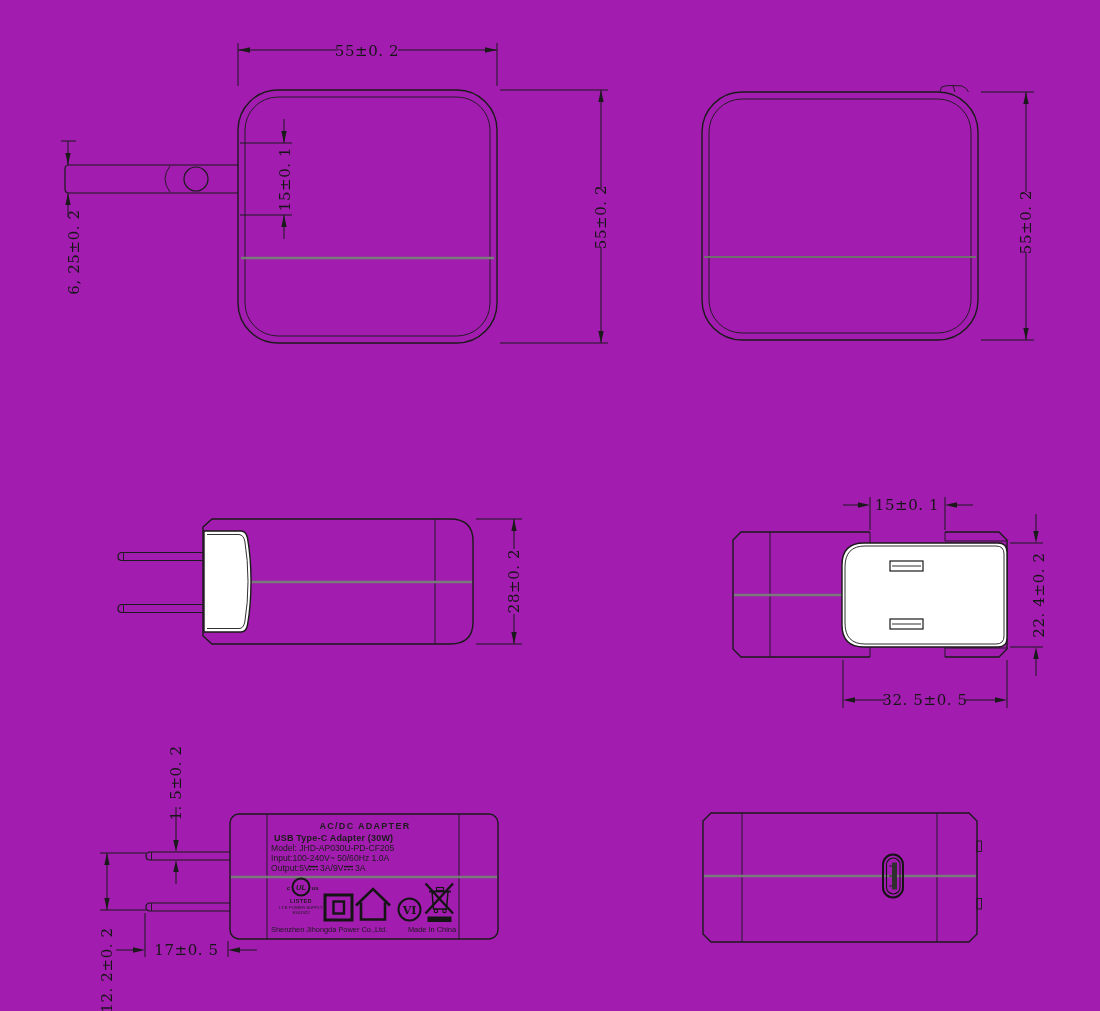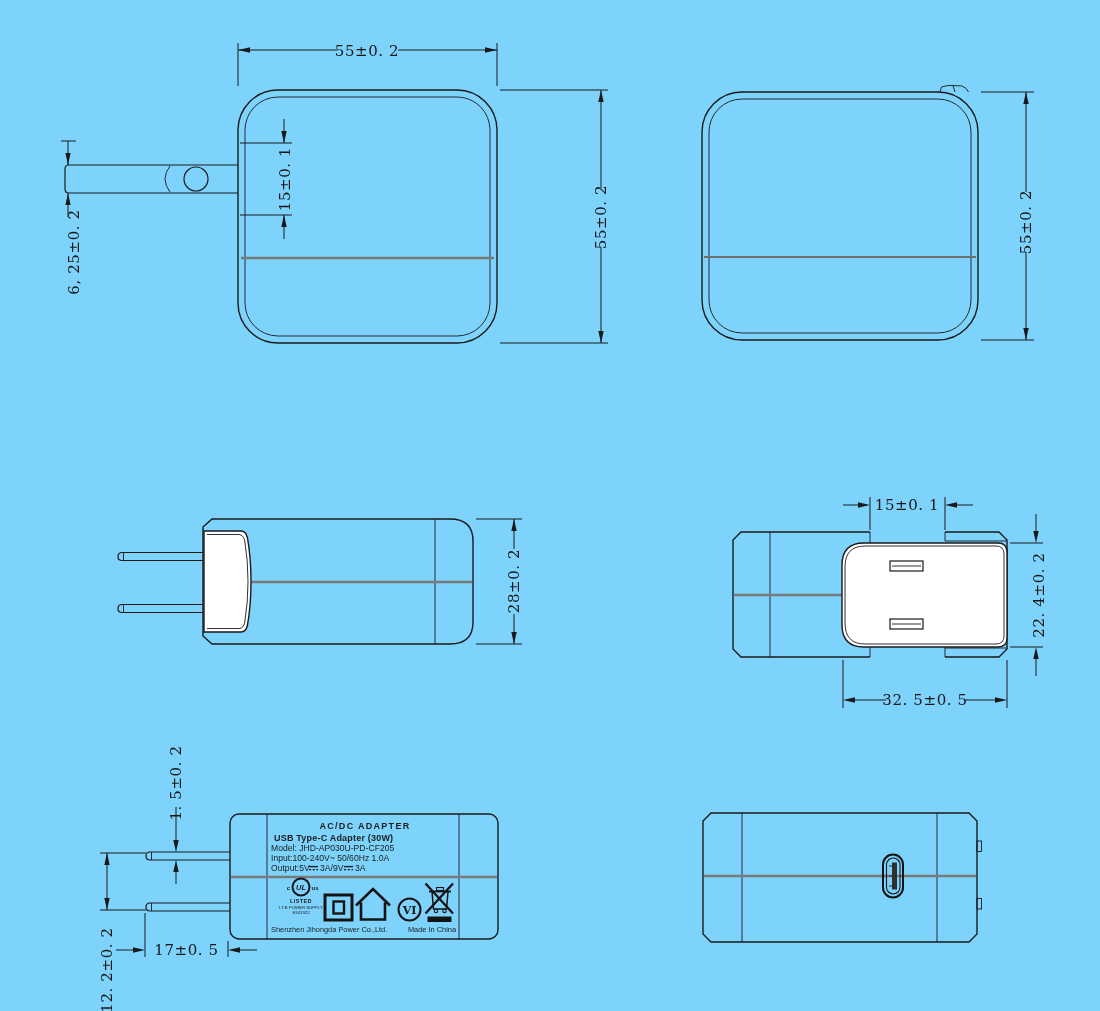--- a/index.html
+++ b/index.html
@@ -1,16 +1,16 @@
 <!DOCTYPE html>
 <html><head>
 <meta charset="utf-8">
 <style>
   html,body{margin:0;padding:0;background:#ffffff;}
-  #canvas{position:relative;width:1100px;height:1011px;background:#7dd3fc;overflow:hidden;}
+  #canvas{position:relative;width:1100px;height:1011px;background:#a21caf;overflow:hidden;}
   svg{position:absolute;inset:0;}
   .ln{stroke:#1a1a1a;stroke-width:1.4;fill:none;}
   .thin{stroke:#1a1a1a;stroke-width:0.9;fill:none;}
   .med{stroke:#1a1a1a;stroke-width:1.2;fill:none;}
   .gray{stroke:#7a7a7a;stroke-width:2.6;fill:none;}
   .gry2{stroke:#6f6f6f;stroke-width:2.2;fill:none;}
   .dim{stroke:#1a1a1a;stroke-width:1;fill:none;}
   .ah{fill:#1a1a1a;stroke:none;}
   .white{fill:#ffffff;}
   text{font-family:"DejaVu Serif",serif;fill:#161616;}

